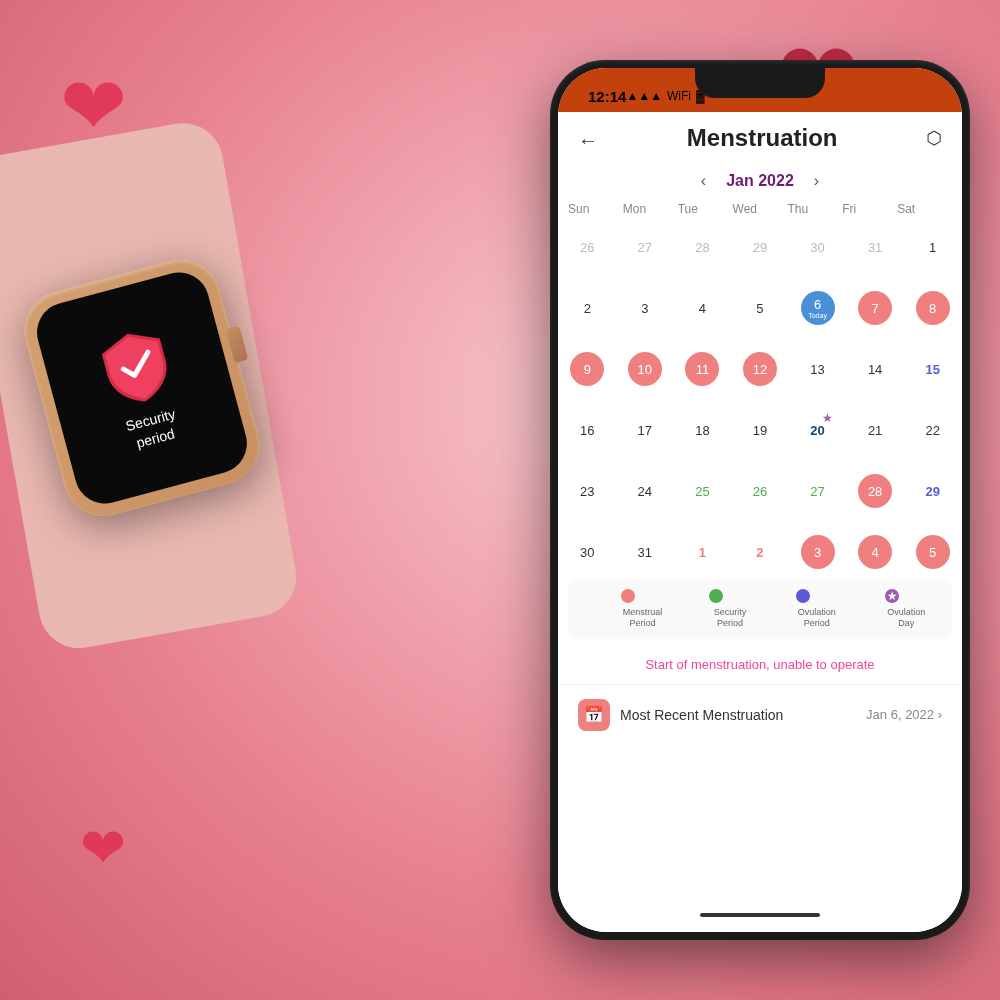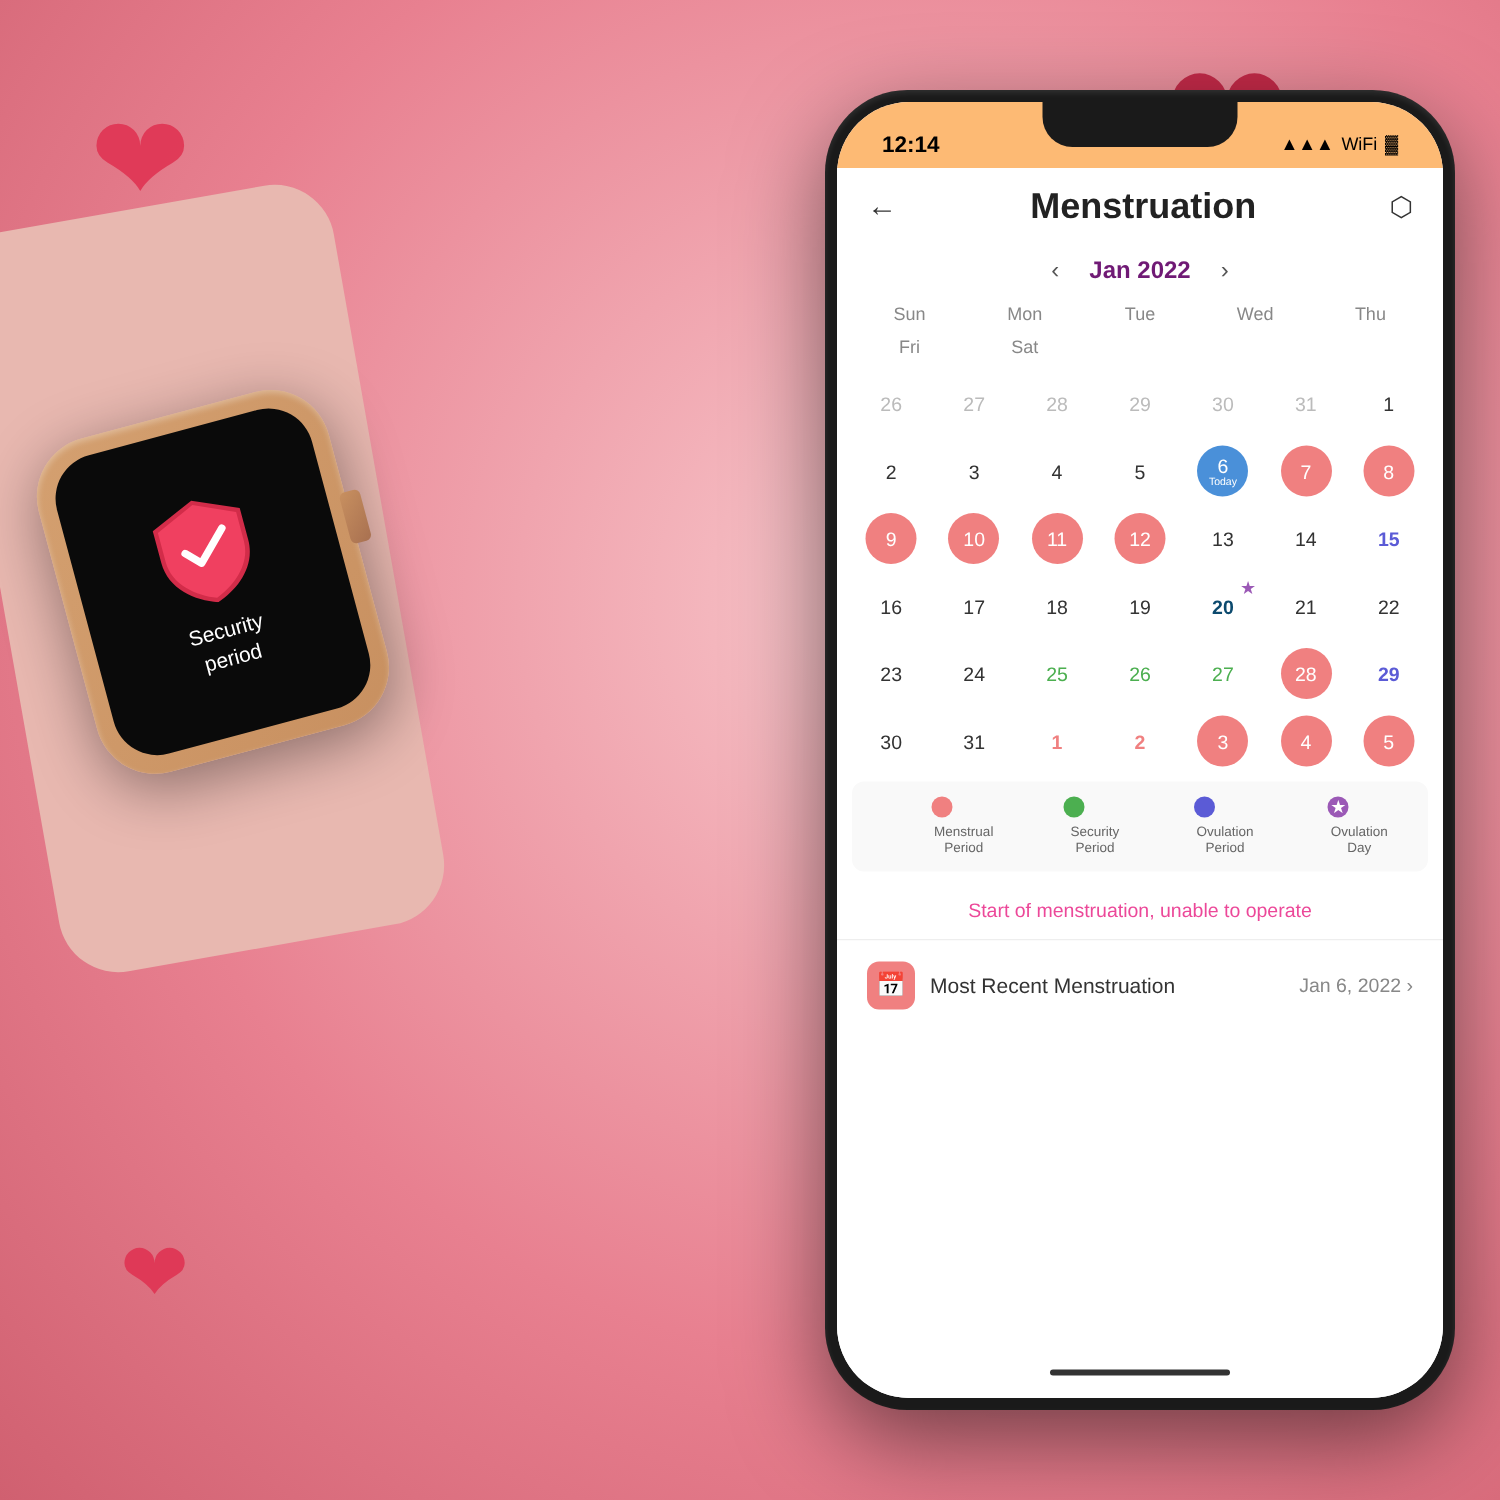--- a/index.html
+++ b/index.html
@@ -137,25 +137,25 @@
       right: 8px;
       bottom: 8px;
       background: #f5f5f7;
       border-radius: 48px;
       overflow: hidden;
     }
 
     
     .status-bar {
       display: flex;
-      justify-content: space-between;
+      justify-content: flex-start;
       align-items: center;
       padding: 12px 30px 0;
       height: 44px;
-      background: #fdba74;
+      background: #c2410c;
     }
     .status-time {
       font-size: 15px;
       font-weight: 600;
       color: #000;
     }
     .status-icons {
       display: flex;
       gap: 5px;
       align-items: center;
@@ -224,34 +224,34 @@
       font-weight: 600;
       color: #701a75;
     }
 
     
     .calendar {
       padding: 0 10px;
     }
     .calendar-header {
       display: grid;
-      grid-template-columns: repeat(5, 1fr);
-      text-align: center;
+      grid-template-columns: repeat(7, 1fr);
+      text-align: left;
       margin-bottom: 6px;
     }
     .cal-day-name {
       font-size: 12px;
       color: #888;
       font-weight: 500;
       padding: 4px 0;
     }
     .calendar-grid {
       display: grid;
       grid-template-columns: repeat(7, 1fr);
-      gap: 3px;
+      gap: 19px;
     }
     .cal-cell {
       display: flex;
       align-items: center;
       justify-content: center;
       height: 42px;
       position: relative;
     }
     .cal-num {
       width: 34px;

